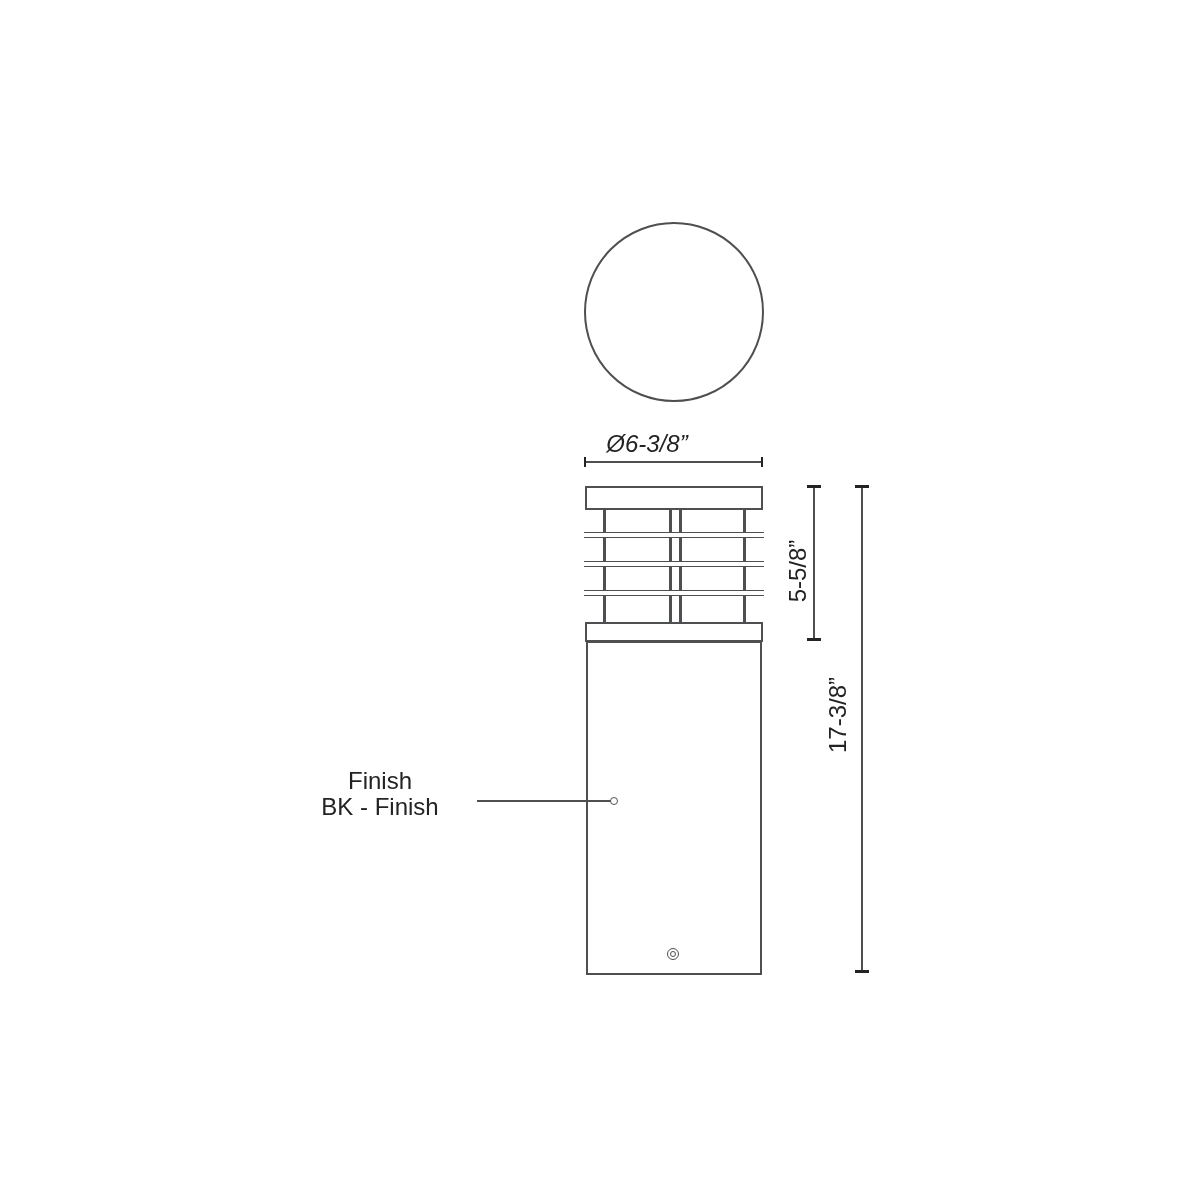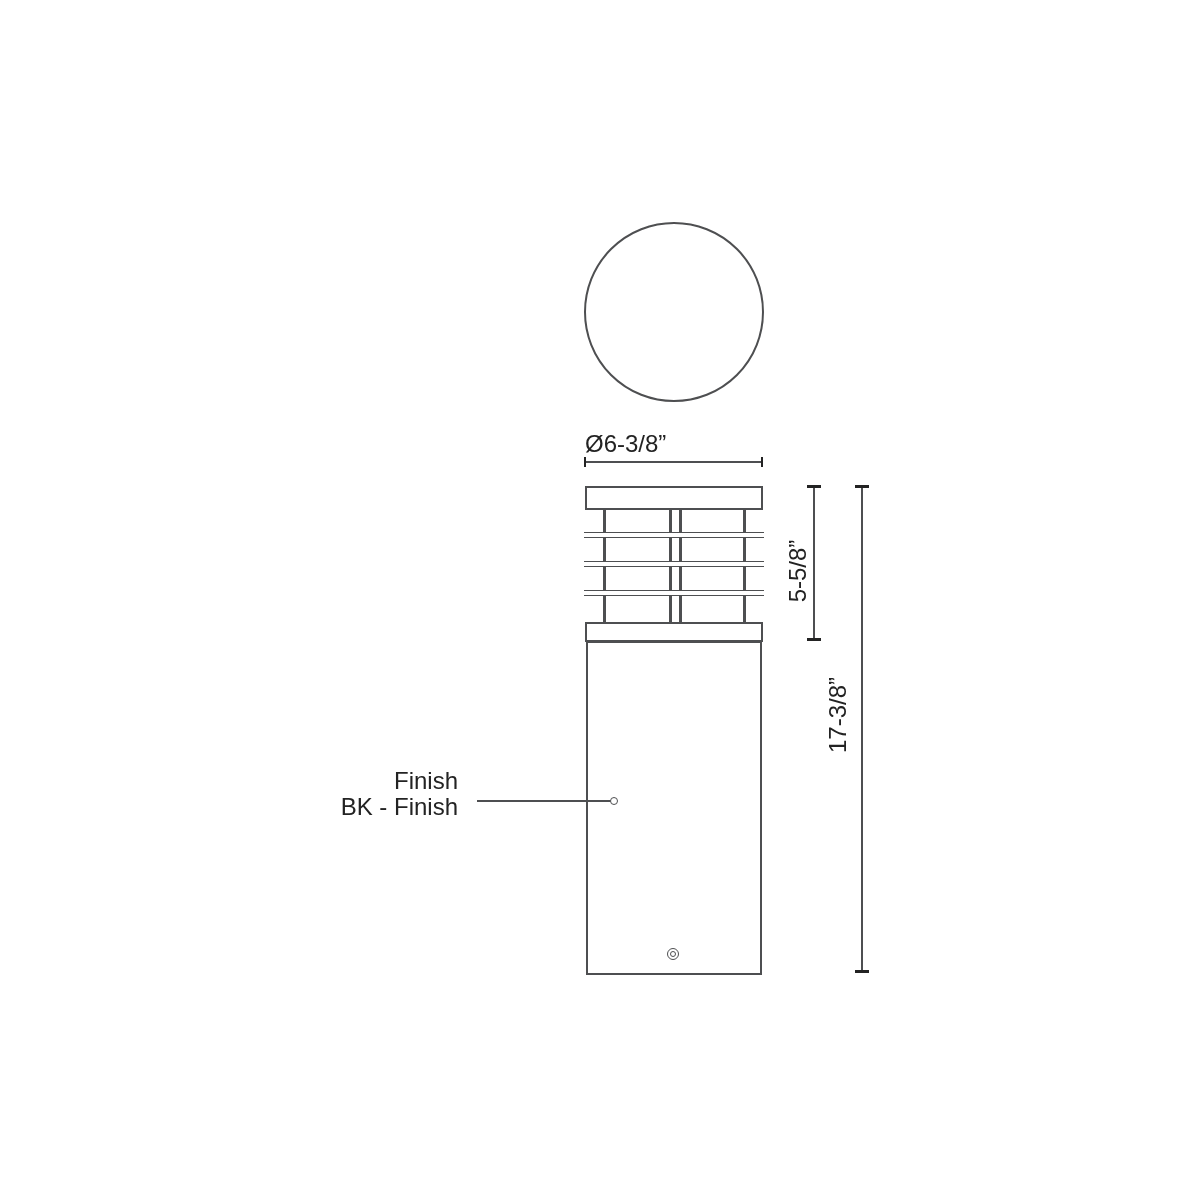--- a/index.html
+++ b/index.html
@@ -63,35 +63,37 @@
   }
 
   
   .dim-text {
     position: absolute;
     color: var(--text);
     font-size: 24px;
     white-space: nowrap;
   }
   .dim-text-h {
-    left: 585px;
+    left: 558px;
     width: 178px;
+    text-align: center;
+    font-style: italic;
   }
   .dim-text-v {
     transform: translate(-50%, -50%) rotate(-90deg);
     transform-origin: center center;
   }
 
   
   .finish-label {
     position: absolute;
-    left: 290px;
+    left: 296px;
     top: 768px;
     width: 168px;
-    text-align: right;
+    text-align: center;
     color: var(--text);
     font-size: 24px;
     line-height: 26px;
   }
   .leader-dot, .screw-circle {
     position: absolute;
     border: 1.5px solid var(--line);
     border-radius: 50%;
     background: var(--bg);
     box-sizing: border-box;

